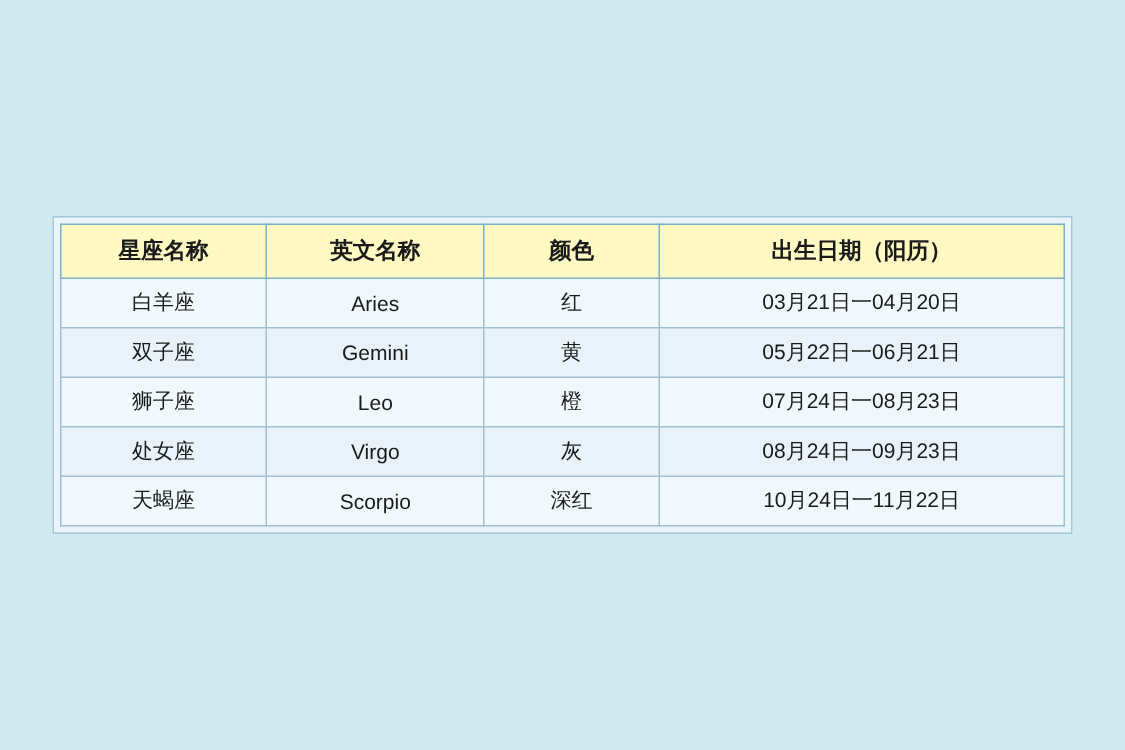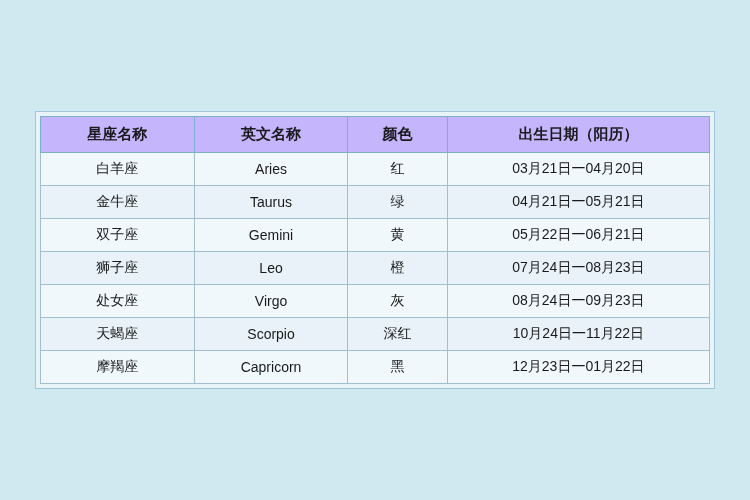--- a/index.html
+++ b/index.html
@@ -24,21 +24,21 @@
       padding: 4px;
       width: 680px;
     }
 
     table {
       width: 100%;
       border-collapse: collapse;
     }
 
     thead tr {
-      background-color: #c4b5fd;
+      background-color: #fef9c3;
     }
 
     thead th {
       border: 1px solid #7ab0c8;
       padding: 8px 12px;
       text-align: center;
       font-size: 15px;
       font-weight: bold;
       color: #1a1a1a;
     }
@@ -46,21 +46,21 @@
     tbody tr {
       background-color: #f0f8fc;
     }
 
     tbody tr:nth-child(even) {
       background-color: #e8f2f8;
     }
 
     tbody td {
       border: 1px solid #a0c0d0;
-      padding: 7px 5px;
+      padding: 7px 25px;
       text-align: center;
       font-size: 14px;
       color: #1a1a1a;
     }
 
     tbody td:first-child {
       font-weight: normal;
     }
   </style>
 </head>
@@ -77,26 +77,20 @@
       </tr>
     </thead>
     <tbody id="table-body">
     <tr>
           <td>白羊座</td>
           <td>Aries</td>
           <td>红</td>
           <td>03月21日一04月20日</td>
         </tr>
         <tr>
-          <td>金牛座</td>
-          <td>Taurus</td>
-          <td>绿</td>
-          <td>04月21日一05月21日</td>
-        </tr>
-        <tr>
           <td>双子座</td>
           <td>Gemini</td>
           <td>黄</td>
           <td>05月22日一06月21日</td>
         </tr>
         <tr>
           <td>狮子座</td>
           <td>Leo</td>
           <td>橙</td>
           <td>07月24日一08月23日</td>
@@ -106,21 +100,15 @@
           <td>Virgo</td>
           <td>灰</td>
           <td>08月24日一09月23日</td>
         </tr>
         <tr>
           <td>天蝎座</td>
           <td>Scorpio</td>
           <td>深红</td>
           <td>10月24日一11月22日</td>
         </tr>
-        <tr>
-          <td>摩羯座</td>
-          <td>Capricorn</td>
-          <td>黑</td>
-          <td>12月23日一01月22日</td>
-        </tr>
       </tbody>
   </table>
 </div>
 
 </body></html>

